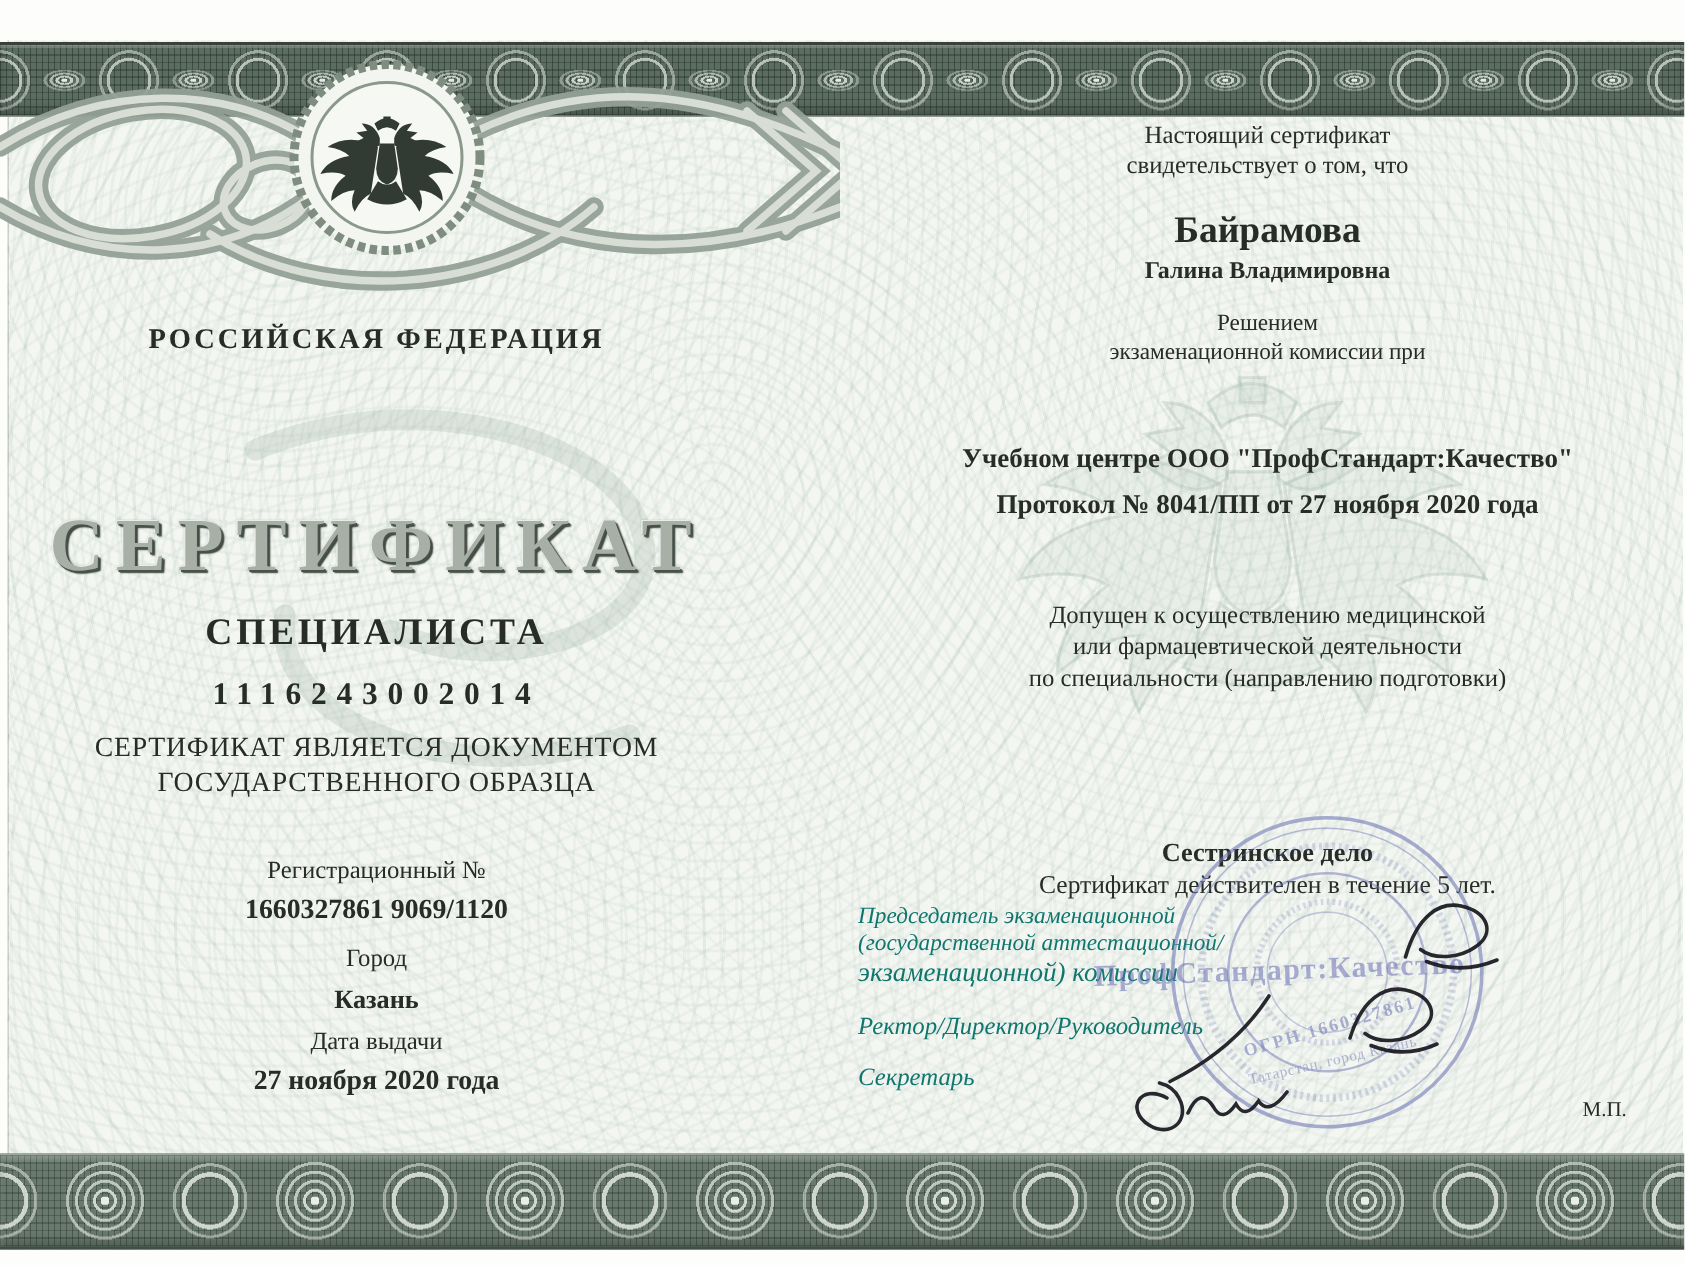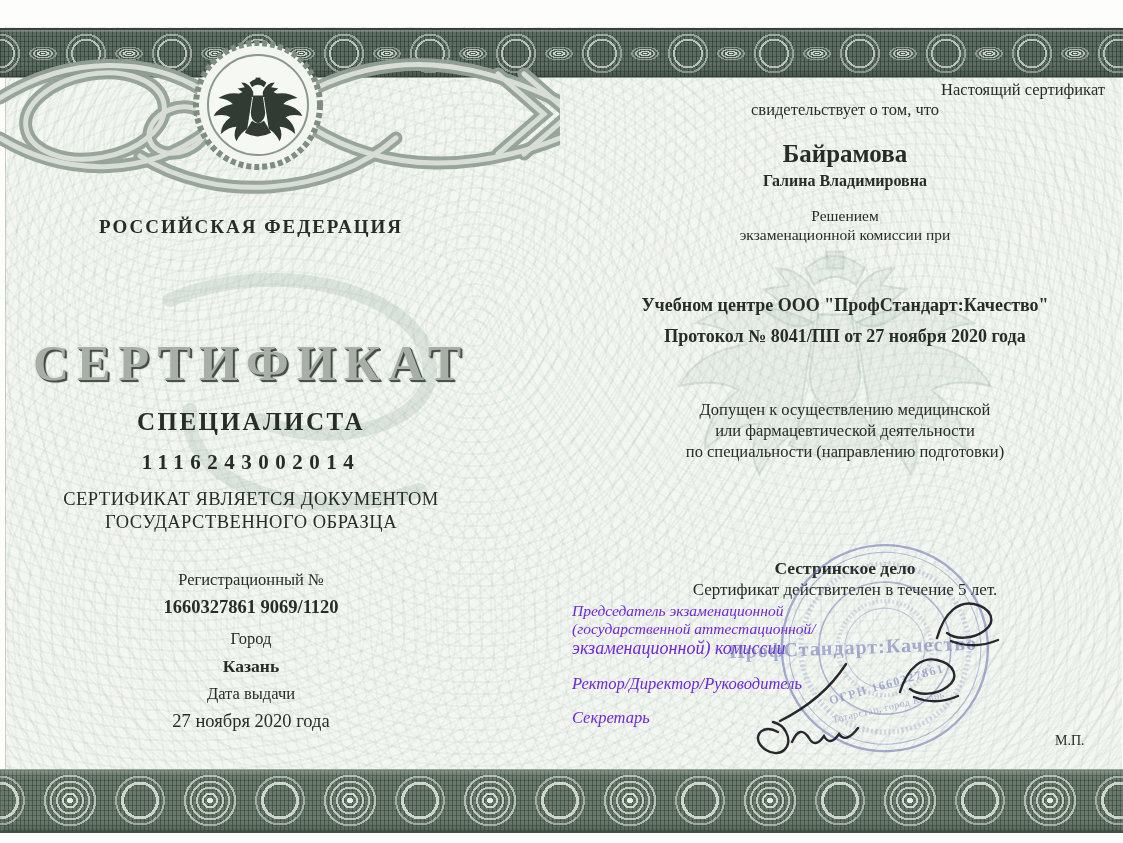--- a/index.html
+++ b/index.html
@@ -31,21 +31,21 @@
       radial-gradient(circle 26px at 100% 50%, rgba(0,0,0,0) 0 16px, rgba(234,239,233,.8) 16px 19px, rgba(0,0,0,0) 19px 23px, rgba(234,239,233,.5) 23px 25px, rgba(0,0,0,0) 25px),
       repeating-linear-gradient(90deg, rgba(30,42,34,.4) 0 1px, rgba(0,0,0,0) 1px 4px),
       repeating-linear-gradient(0deg, rgba(30,42,34,.3) 0 1px, rgba(0,0,0,0) 1px 5px);
     background-size:140px 61px,140px 61px,140px 61px,auto,auto;
     border-top:1px solid #9aa69a;border-bottom:2px solid #415046;
     box-shadow:inset 0 3px 5px rgba(255,255,255,.25), inset 0 -4px 6px rgba(28,38,31,.3);}
   .txt{position:absolute;text-align:center;white-space:nowrap;}
   .lcol{left:12px;width:478px;}
   .rcol{left:585px;width:520px;}
   .metallic{color:#a8afa7;text-shadow:1px 1px 0 #49524a,2px 2px 1px #39423a,-1px -1px 0 #e9ede8,0 0 2px rgba(58,68,60,.45);}
-  .italic{font-style:italic;text-align:left;color:#6d28d9;}
+  .italic{font-style:italic;text-align:left;color:#0f766e;}
   .ink{position:absolute;pointer-events:none;}
   .stampword{position:absolute;left:688px;top:636px;width:330px;text-align:center;
     font-size:20px;font-weight:bold;letter-spacing:1px;color:rgba(104,110,180,.55);
     transform:rotate(-2deg);white-space:nowrap;}
 </style>
 </head>
 <body>
 
 <div class="page">
   <div class="paper"></div>
@@ -117,23 +117,23 @@
   <div class="txt lcol metallic" style="top:334px;font-size:50px;font-weight:bold;letter-spacing:8px;">СЕРТИФИКАТ</div>
   <div class="txt lcol" style="top:408px;font-size:25px;font-weight:bold;letter-spacing:2.5px;">СПЕЦИАЛИСТА</div>
   <div class="txt lcol" style="top:450px;font-size:21px;font-weight:bold;letter-spacing:6.5px;">1116243002014</div>
   <div class="txt lcol" style="top:489px;font-size:18.5px;letter-spacing:.5px;">СЕРТИФИКАТ ЯВЛЯЕТСЯ ДОКУМЕНТОМ</div>
   <div class="txt lcol" style="top:512px;font-size:18.5px;letter-spacing:.5px;">ГОСУДАРСТВЕННОГО ОБРАЗЦА</div>
   <div class="txt lcol" style="top:570px;font-size:16.5px;">Регистрационный №</div>
   <div class="txt lcol" style="top:597px;font-size:18.5px;font-weight:bold;">1660327861 9069/1120</div>
   <div class="txt lcol" style="top:629px;font-size:16.5px;">Город</div>
   <div class="txt lcol" style="top:656px;font-size:17.5px;font-weight:bold;">Казань</div>
   <div class="txt lcol" style="top:684px;font-size:16.5px;">Дата выдачи</div>
-  <div class="txt lcol" style="top:711px;font-size:18.5px;font-weight:normal;">27 ноября 2020 года</div>
+  <div class="txt lcol" style="top:711px;font-size:18.5px;font-weight:bold;">27 ноября 2020 года</div>
 
-  <div class="txt rcol" style="top:80px;font-size:16.5px;text-align:right;">Настоящий сертификат</div>
+  <div class="txt rcol" style="top:80px;font-size:16.5px;">Настоящий сертификат</div>
   <div class="txt rcol" style="top:100px;font-size:16.5px;">свидетельствует о том, что</div>
   <div class="txt rcol" style="top:140px;font-size:25px;font-weight:bold;">Байрамова</div>
   <div class="txt rcol" style="top:172px;font-size:16px;font-weight:bold;">Галина Владимировна</div>
   <div class="txt rcol" style="top:207px;font-size:15.5px;">Решением</div>
   <div class="txt rcol" style="top:226px;font-size:15.5px;">экзаменационной комиссии при</div>
   <div class="txt rcol" style="top:295px;font-size:18px;font-weight:bold;">Учебном центре ООО "ПрофСтандарт:Качество"</div>
   <div class="txt rcol" style="top:326px;font-size:18px;font-weight:bold;">Протокол № 8041/ПП от 27 ноября 2020 года</div>
   <div class="txt rcol" style="top:400px;font-size:16.5px;">Допущен к осуществлению медицинской</div>
   <div class="txt rcol" style="top:421px;font-size:16.5px;">или фармацевтической деятельности</div>
   <div class="txt rcol" style="top:442px;font-size:16.5px;text-align:center;">по специальности (направлению подготовки)</div>

